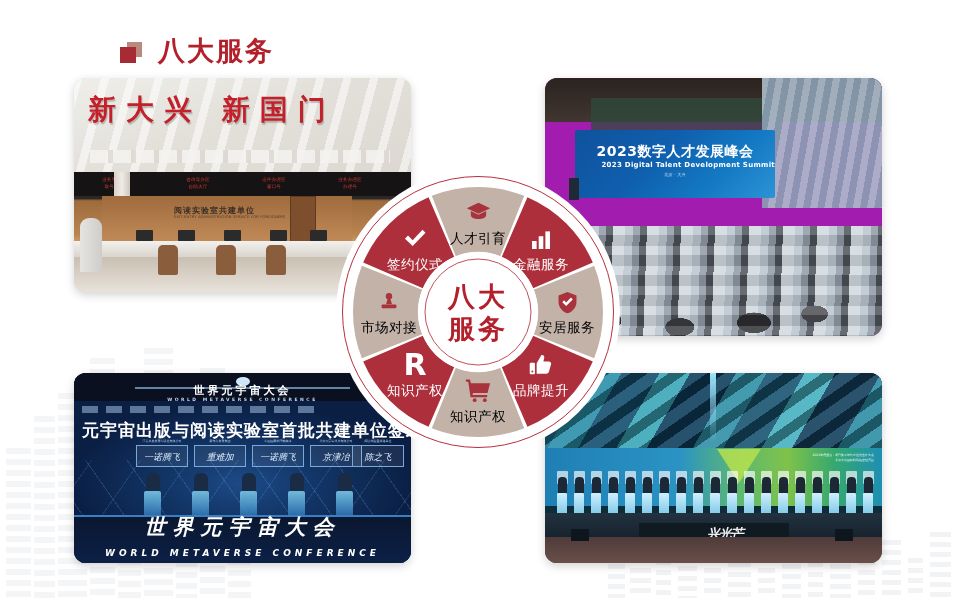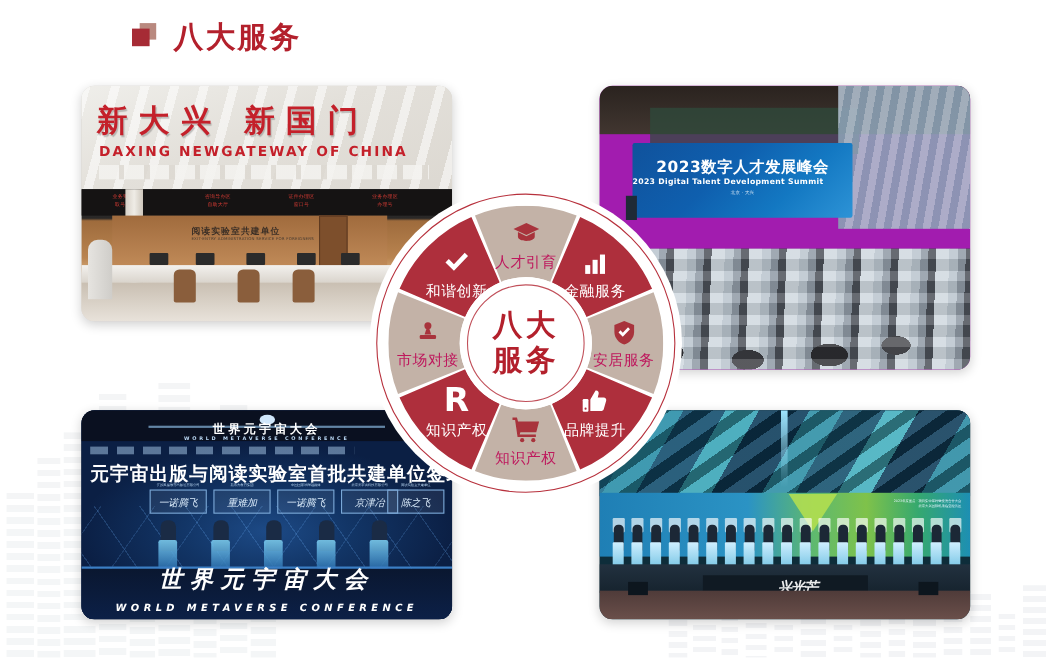--- a/index.html
+++ b/index.html
@@ -22,21 +22,21 @@
     border-right: 1px solid #fff;
   }
   .bldg-flat .col {
     background:
       repeating-linear-gradient(to bottom,
         #e9ebee 0px, #e9ebee 5px,
         #ffffff 5px, #ffffff 10px);
   }
 
   
-  .header { position: absolute; left: 80px; top: 21px; display: flex; align-items: flex-start; gap: 14px; padding-left: 40px; }
+  .header { position: absolute; left: 80px; top: 37px; display: flex; align-items: flex-end; gap: 14px; padding-left: 40px; }
   .hdr-mark { position: relative; width: 24px; height: 22px; }
   .hdr-mark .sq1 { position: absolute; left: 7px;  top: 0;  width: 15px; height: 15px; background: #b9897f; }
   .hdr-mark .sq2 { position: absolute; left: 0;    top: 5px; width: 16px; height: 16px; background: #a62b35; }
   .hdr-title { font-size: 27px; font-weight: bold; color: #b3202c; letter-spacing: 2px; line-height: 1; }
 
   
   .photo {
     position: absolute; border-radius: 12px; overflow: hidden;
     box-shadow: 0 3px 10px rgba(0,0,0,.18);
   }
@@ -92,21 +92,21 @@
     background: repeating-linear-gradient(100deg, #aebccb 0 7px, #8ba0b4 7px 14px);
     opacity:.9;
   }
   #photo-summit .greenwall { position:absolute; left:46px; top:20px; width:190px; height:42px; background:#2f4b3c; opacity:.75;}
   #photo-summit .screen {
     position:absolute; left:30px; top:52px; width:200px; height:68px;
     background: linear-gradient(135deg,#10529c 0%,#0f5fae 40%,#1378c2 70%,#2d93d6 100%);
     border-radius:2px;
   }
   #photo-summit .s-cn { position:absolute; left:0; top:13px; width:100%; text-align:center; font-size:14px; font-weight:bold; color:#fff; letter-spacing:.5px;}
-  #photo-summit .s-en { position:absolute; left:0; top:31px; width:100%; text-align:left; font-size:7px; font-weight:bold; color:#fff; letter-spacing:.3px;}
+  #photo-summit .s-en { position:absolute; left:0; top:31px; width:100%; text-align:right; font-size:7px; font-weight:bold; color:#fff; letter-spacing:.3px;}
   #photo-summit .s-sub{ position:absolute; left:0; top:42px; width:100%; text-align:center; font-size:4px; color:#d6e6f5; letter-spacing:.2px; line-height:5px;}
   #photo-summit .crowd {
     position:absolute; left:0; bottom:0; width:100%; height:110px;
     background:
       radial-gradient(ellipse 26px 16px at 18% 86%, #2f3034 0 60%, rgba(0,0,0,0) 61%),
       radial-gradient(ellipse 24px 15px at 40% 92%, #3a3b40 0 60%, rgba(0,0,0,0) 61%),
       radial-gradient(ellipse 28px 17px at 62% 88%, #2c2d31 0 60%, rgba(0,0,0,0) 61%),
       radial-gradient(ellipse 22px 14px at 80% 80%, #4a4b50 0 60%, rgba(0,0,0,0) 61%),
       repeating-linear-gradient(92deg, #cfd8df 0 12px, #b9c4cd 12px 20px, #8e99a4 20px 27px, #4a4f57 27px 34px);
   }
@@ -192,21 +192,21 @@
   .center-text span { font-size: 27px; font-weight: bold; color: #b3202c; letter-spacing: 3px; line-height: 1.08; }
 
   .seg-label {
     position: absolute; transform: translate(-50%,-50%);
     display: flex; flex-direction: column; align-items: center; gap: 4px;
     width: 86px; text-align: center; pointer-events: none;
   }
   .seg-label .txt { font-size: 13.5px; letter-spacing: .5px; white-space: nowrap; }
   .seg-label .ico { height: 28px; display:flex; align-items:flex-end; justify-content:center; }
   .on-red   .txt { color: #ffffff; }
-  .on-beige .txt { color: #be185d; }
+  .on-beige .txt { color: #000000; }
   .rglyph { font-size: 30px; font-weight: bold; color:#fff; line-height:26px; font-family:"DejaVu Sans","Liberation Sans",sans-serif;}
 </style>
 </head>
 <body>
 
 <div id="page">
 
   <div class="bldg" id="bldg-left" style="left: 0px; top: 330px; width: 260px; height: 268px;">
       <div class="col" style="left: 6px; width: 26px; height: 150px;"></div>
       <div class="col" style="left: 34px; width: 22px; height: 182px;"></div>
@@ -239,21 +239,20 @@
     <div class="hdr-mark">
       <div class="sq1"></div>
         <div class="sq2"></div>
     </div>
     <div class="hdr-title">八大服务</div>
   </div>
 
   <div class="photo" id="photo-gov">
     <div class="wall"></div>
     <div class="sign-cn">新大兴 新国门</div>
-    <div class="sign-en">DAXING NEWGATEWAY OF CHINA</div>
     <div class="boxes"></div>
     <div class="lower"></div>
     <div class="led">
       <span style="left:14px">业务受理区<br>取号办理</span>
       <span style="left:98px">咨询导办区<br>自助大厅</span>
       <span style="left:174px">证件办理区<br>窗口号</span>
       <span style="left:250px">业务办理区<br>办理号</span>
     </div>
     <div class="pillar"></div>
     <div class="deskpanel"></div>
@@ -440,21 +439,21 @@
             </svg>
           </div>
           <div class="txt">市场对接</div>
         </div>
         <div class="seg-label on-red" style="left: -62.9325px; top: -62.9325px;">
           <div class="ico">
             <svg viewBox="0 0 24 24" width="28" height="28" fill="#ffffff">
               <path d="M3.4 12.6l2.6-2.7 4 4.1L18.4 5l2.6 2.5-11 11.4z"></path>
             </svg>
           </div>
-          <div class="txt">和谐创新</div>
+          <div class="txt">签约仪式</div>
         </div>
         <div class="seg-label on-beige" style="left: 5.44968e-15px; top: -89px;">
           <div class="ico">
             <svg viewBox="0 0 24 24" width="27" height="27" fill="#a8333c">
               <path d="M12 3.4L1.6 8.2 12 13l10.4-4.8z"></path>
               <path d="M5.2 10.6v3.8c0 1.9 3 3.4 6.8 3.4s6.8-1.5 6.8-3.4v-3.8L12 14z"></path>
             </svg>
           </div>
           <div class="txt">人才引育</div>
         </div>

